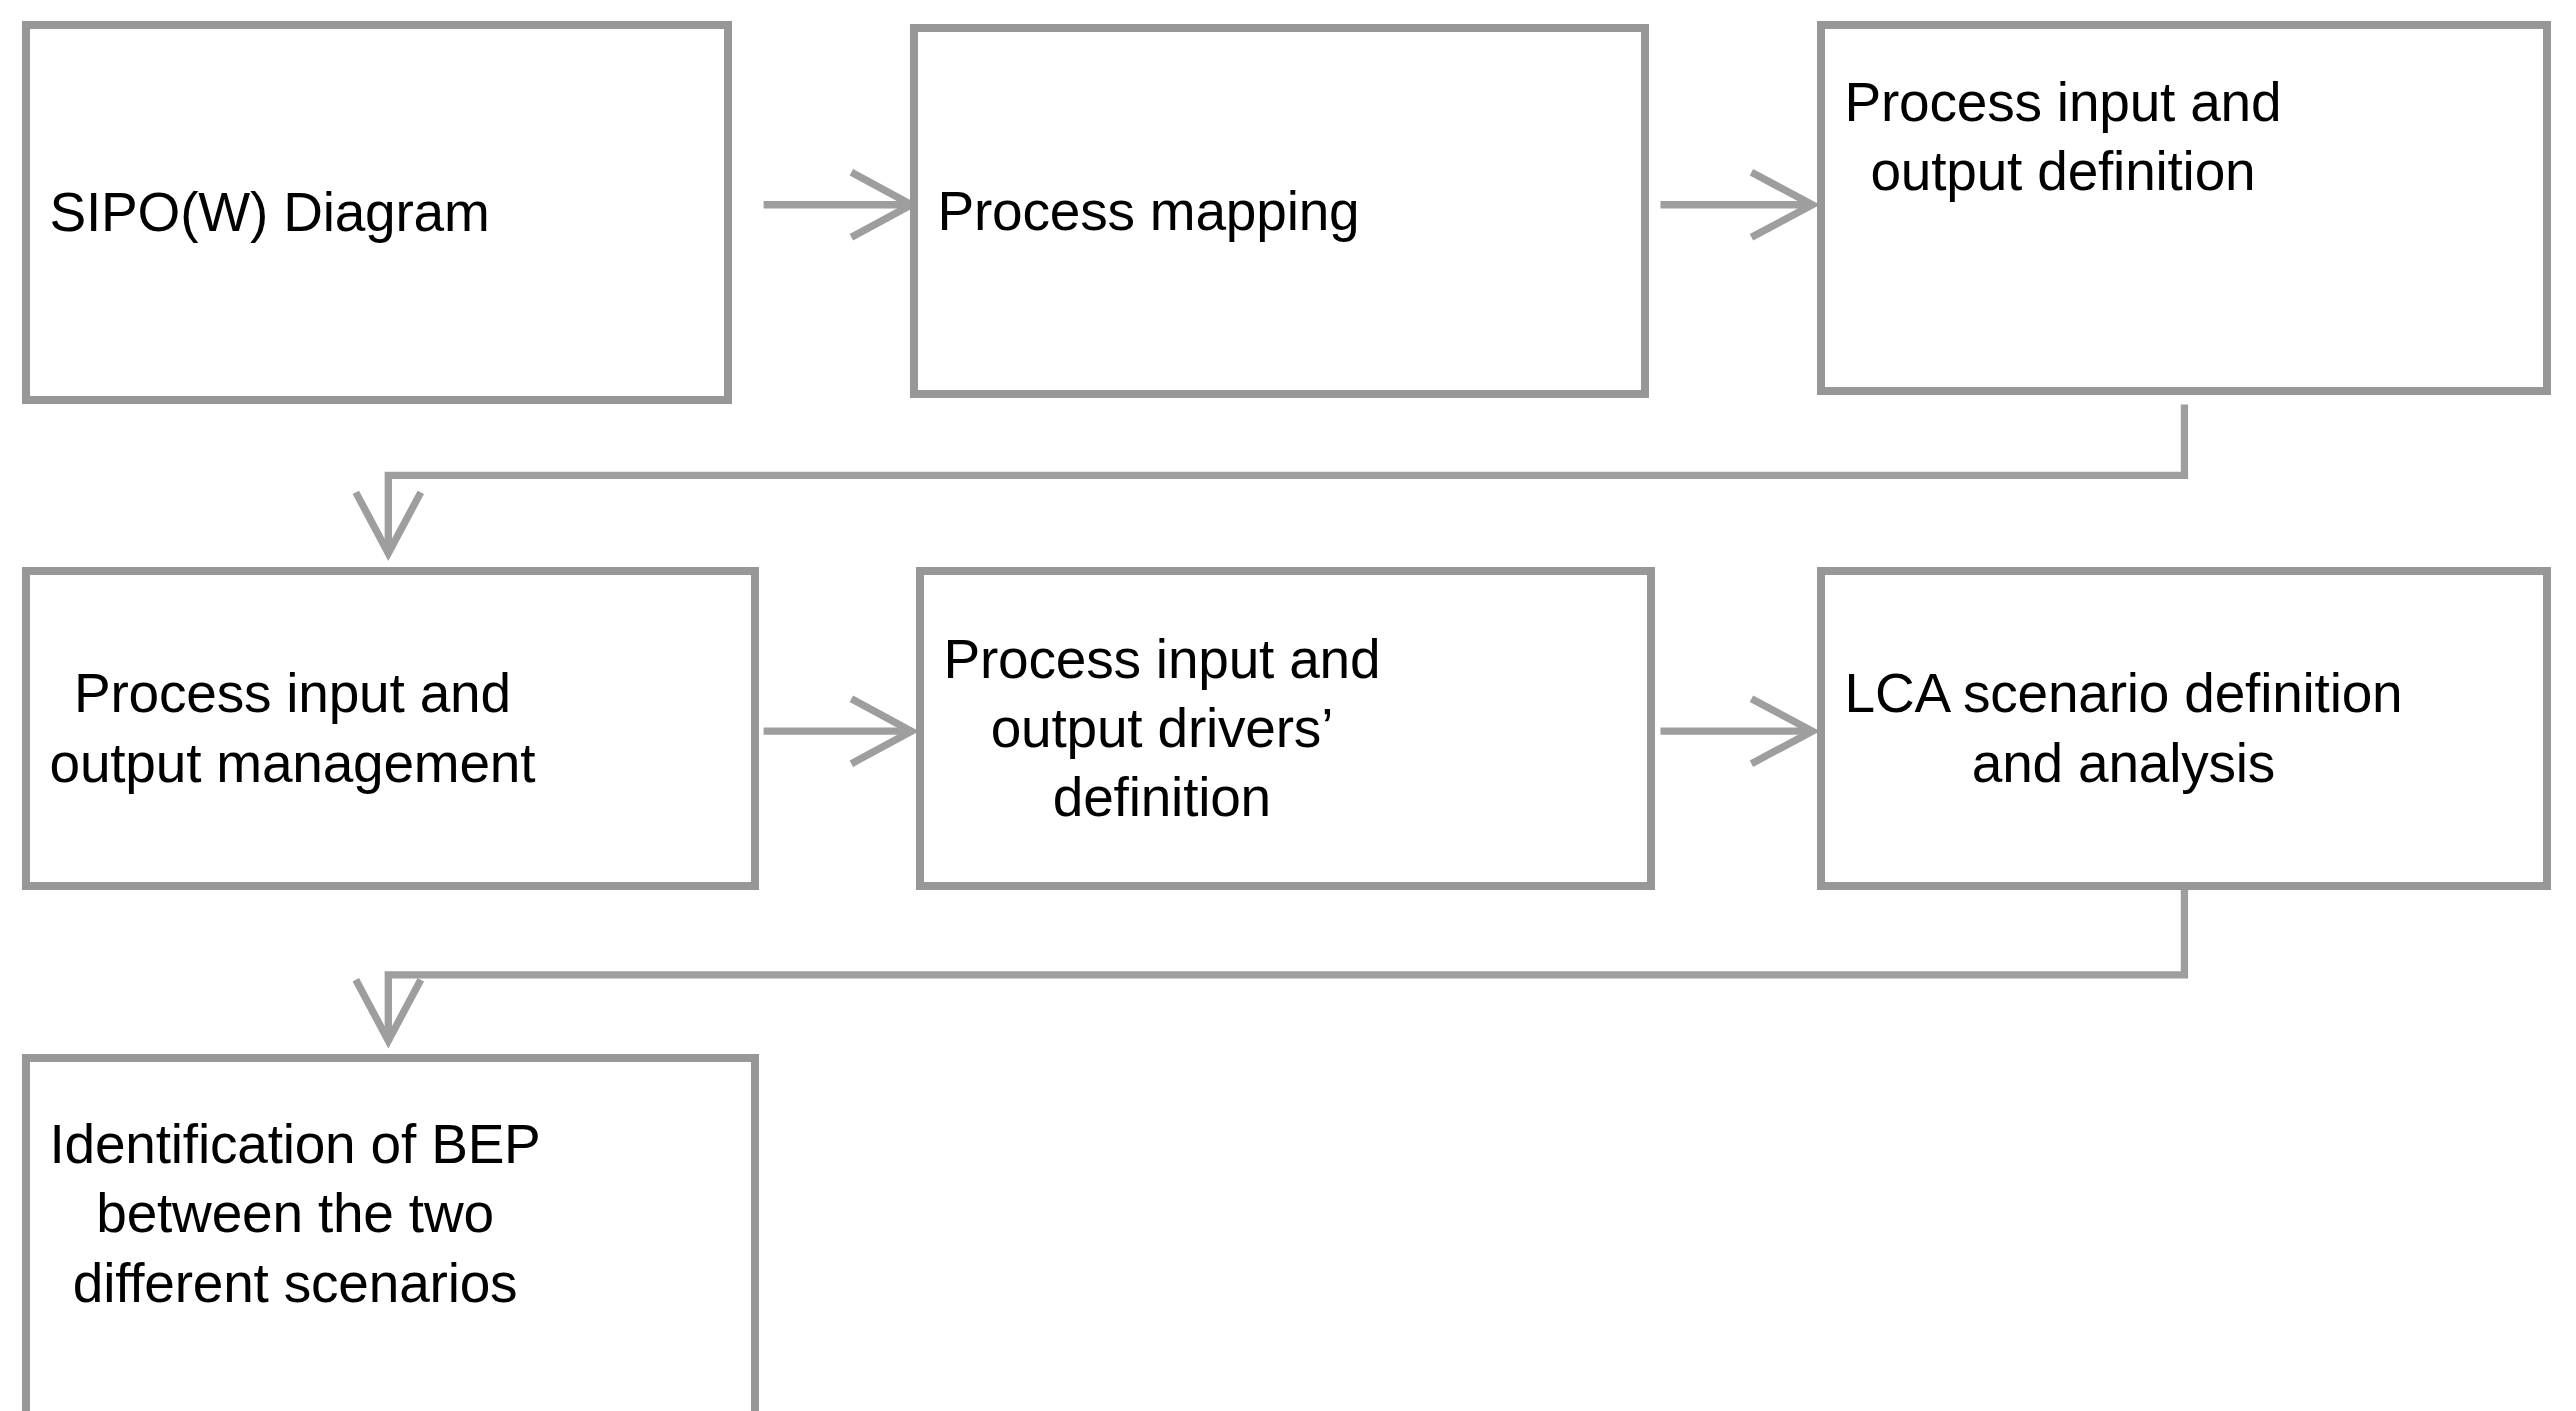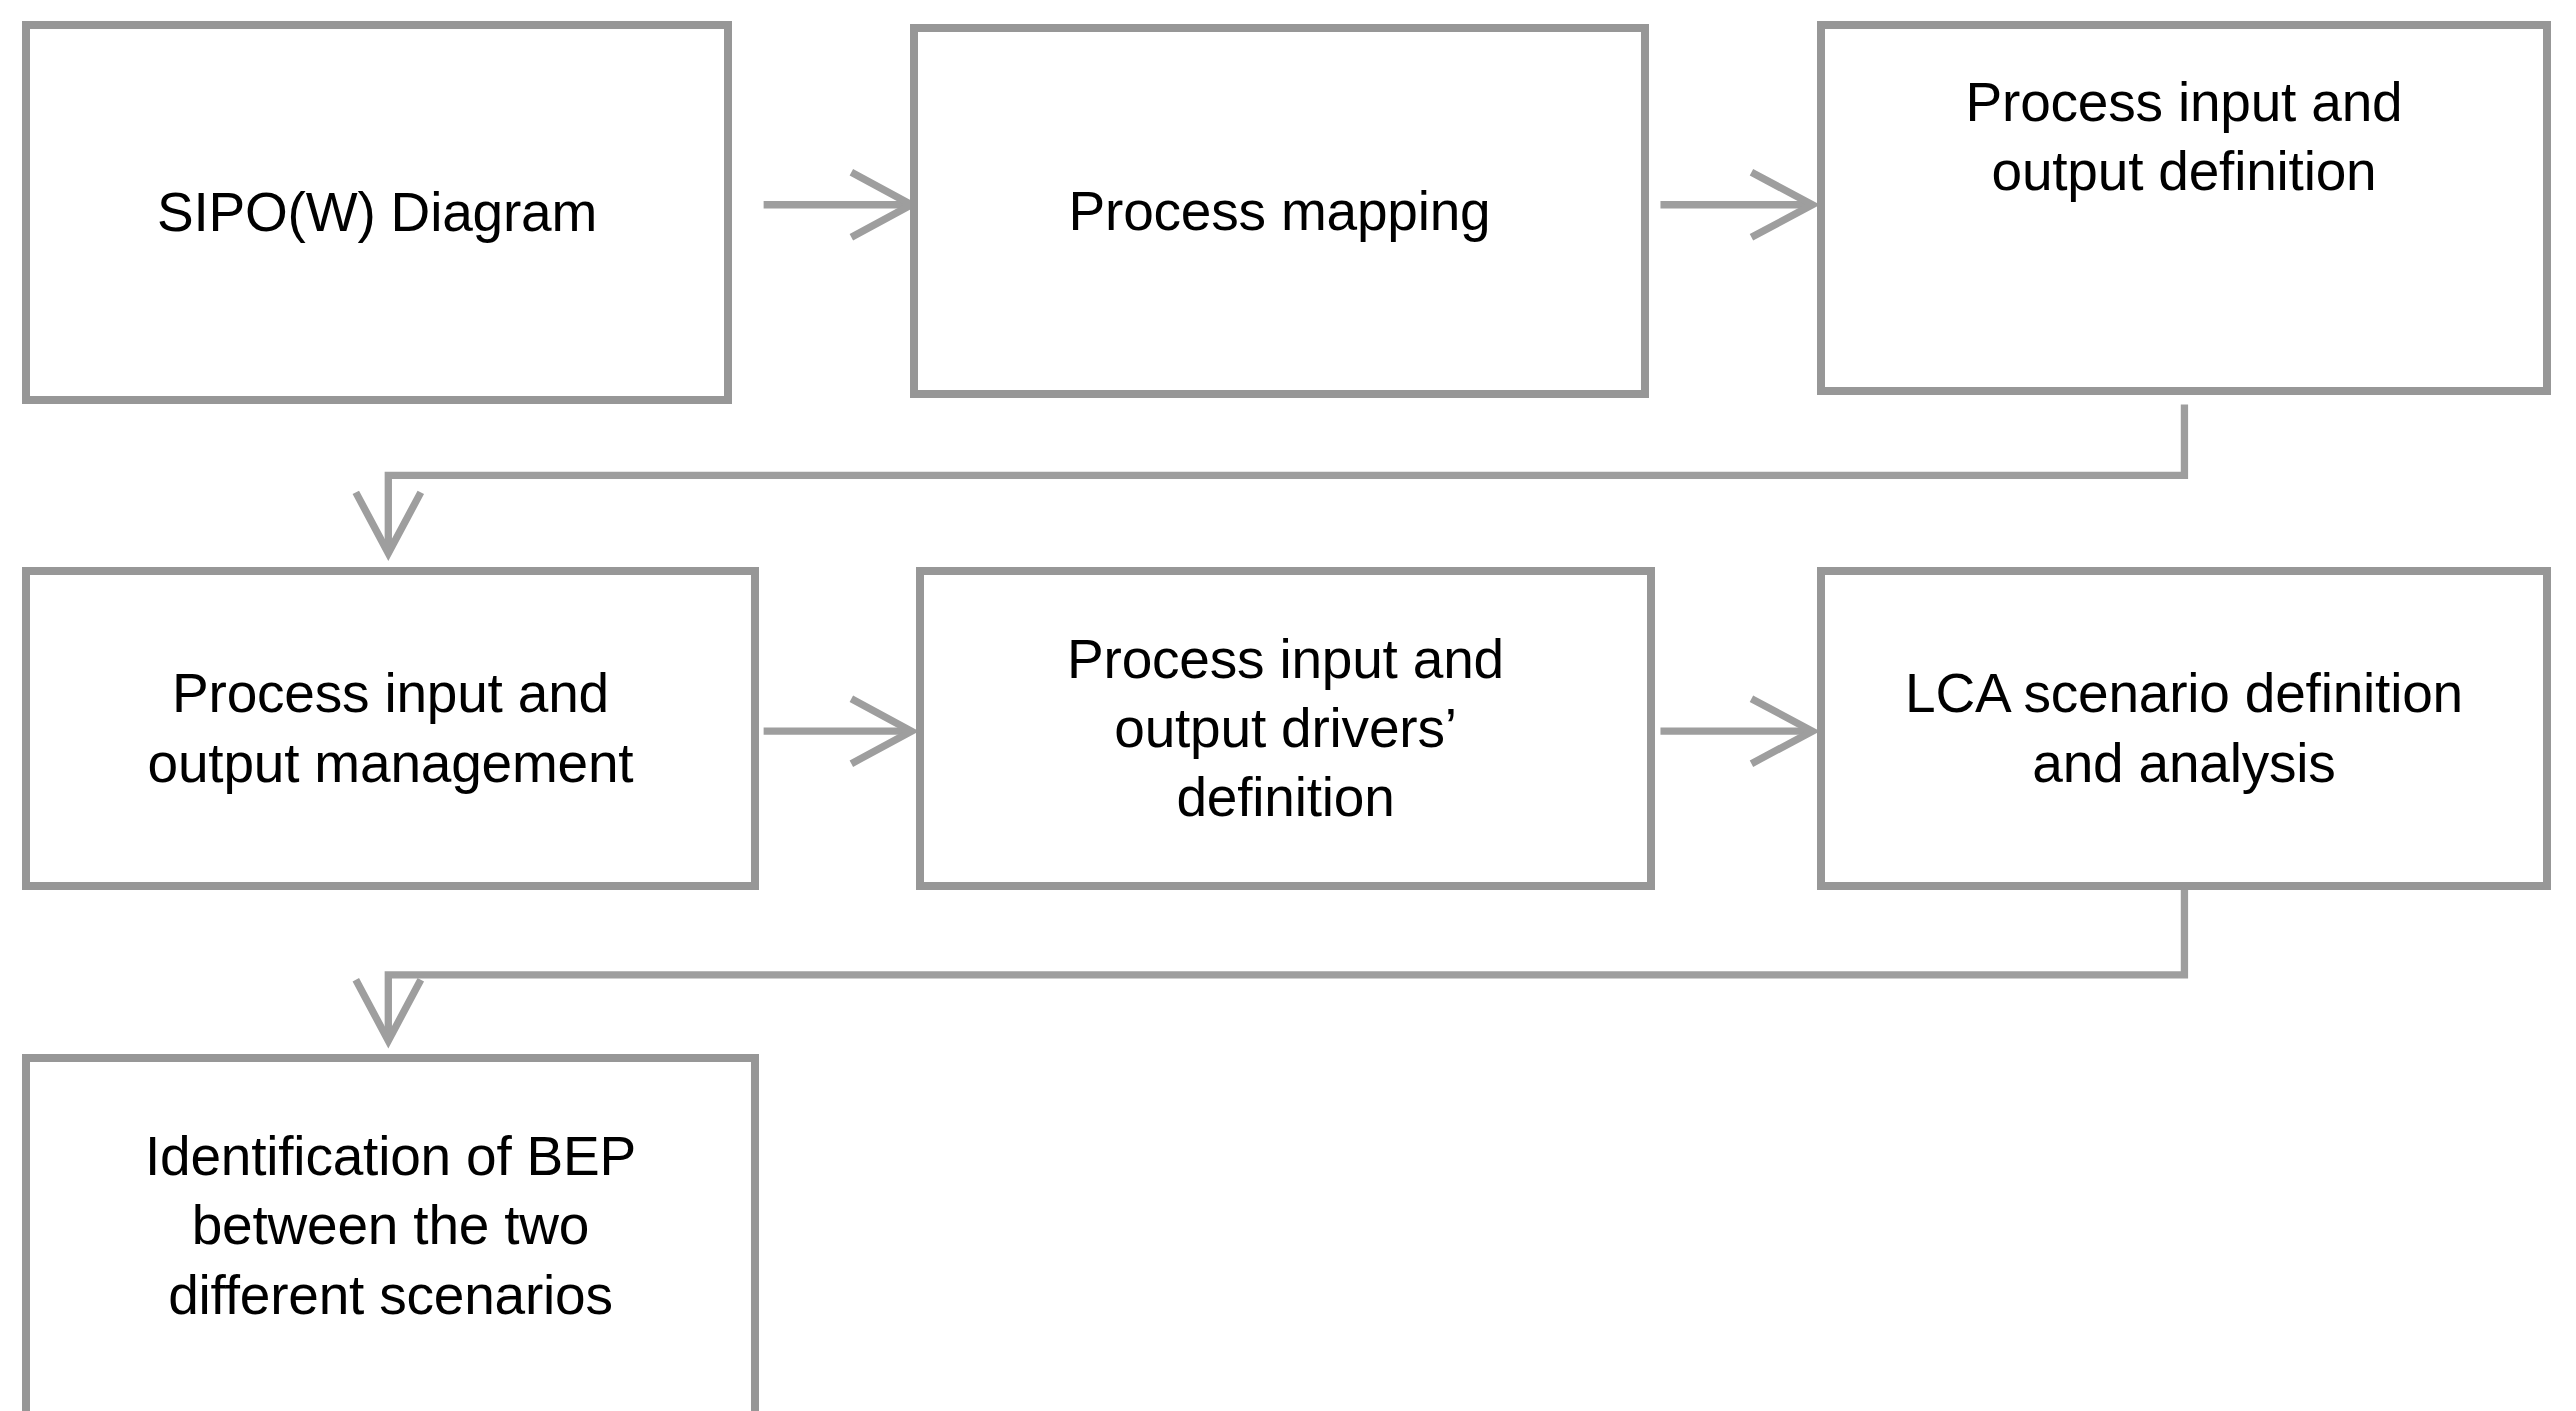--- a/index.html
+++ b/index.html
@@ -18,21 +18,21 @@
     background: #ffffff;
     overflow: hidden;
   }
   .node {
     position: absolute;
     box-sizing: border-box;
     background: #ffffff;
     border: 8.1px solid #979797;
     display: flex;
     align-items: center;
-    justify-content: center;
+    justify-content: flex-start;
   }
   .node-label {
     font-family: "Liberation Sans", sans-serif;
     font-size: 55px;
     line-height: 1.26;
     color: #000000;
     text-align: center;
     white-space: pre-line;
     padding: 0 19.5px;
     letter-spacing: -0.2px;
@@ -42,21 +42,21 @@
     align-items: flex-start;
   }
   .node.align-top .node-label {
     padding-top: 39px;
   }
   
   .node.align-upper {
     align-items: flex-start;
   }
   .node.align-upper .node-label {
-    padding-top: 60px;
+    padding-top: 48px;
   }
 
   
   .connector {
     position: absolute;
     top: 0;
     left: 0;
     width: 2576px;
     height: 1412px;
     pointer-events: none;

